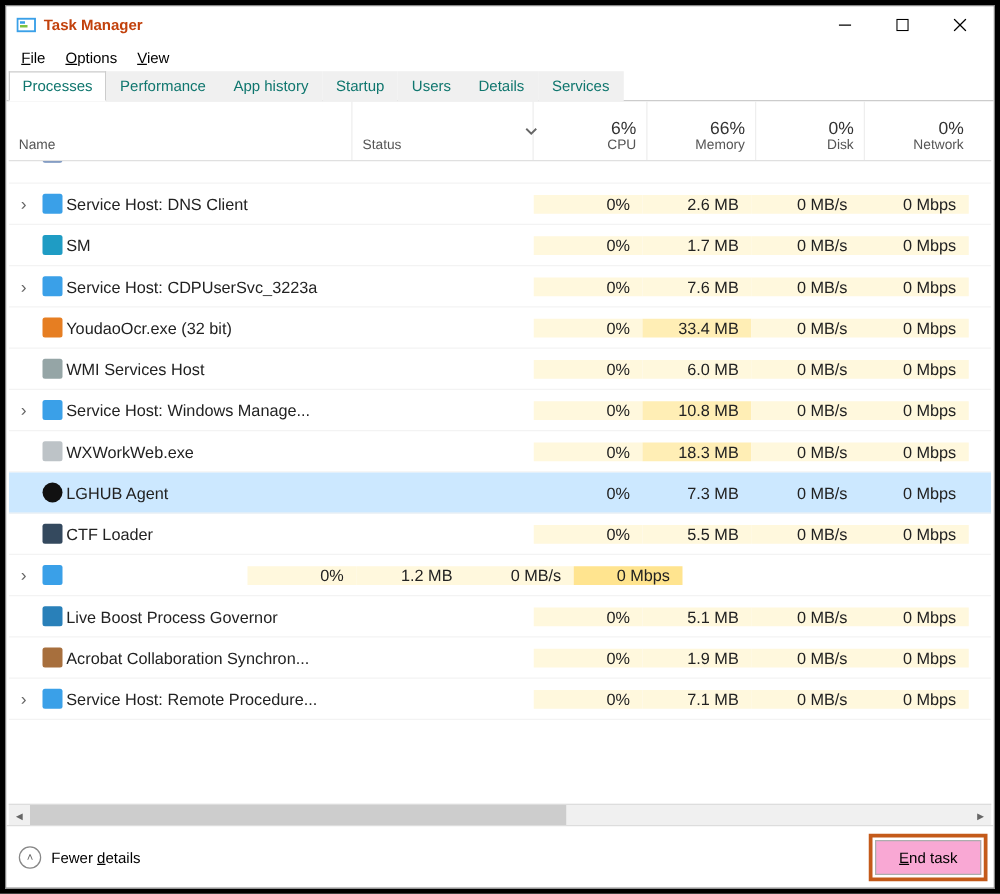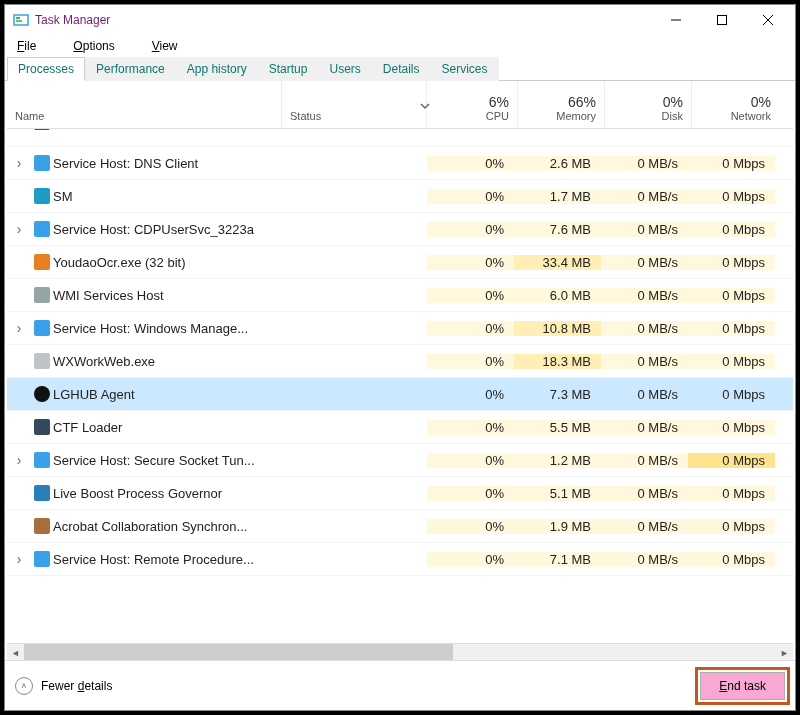--- a/index.html
+++ b/index.html
@@ -1,24 +1,24 @@
 <!DOCTYPE html>
 <html><head>
   <meta charset="utf-8">
   <style>
     * { box-sizing: border-box; margin: 0; padding: 0; font-family: "Segoe UI", Tahoma, sans-serif; }
     body { width: 800px; height: 715px; background: #000; position: relative; overflow: hidden; }
     .window { position: absolute; top: 4px; left: 4px; right: 4px; bottom: 4px; background: #fff; border: 1px solid #888; display: flex; flex-direction: column; }
     .titlebar { height: 30px; display: flex; align-items: center; padding: 0 4px 0 8px; border-bottom: 0; }
     .titlebar-icon { width: 16px; height: 16px; margin-right: 6px; }
-    .titlebar-text { font-size: 12px; color: #701a75; flex: 1; }
+    .titlebar-text { font-size: 12px; color: #c2410c; flex: 1; font-weight: bold; }
     .window-controls { display: flex; }
     .window-btn { width: 46px; height: 30px; display: flex; align-items: center; justify-content: center; cursor: pointer; }
     .window-btn svg { width: 10px; height: 10px; }
-    .menubar { height: 22px; display: flex; align-items: center; padding: 0 4px; font-size: 12px; gap: 21px; }
+    .menubar { height: 22px; display: flex; align-items: center; padding: 0 4px; font-size: 12px; }
     .menu-item { padding: 2px 8px; cursor: pointer; }
     .menu-item span { text-decoration: underline; }
     .tabs { display: flex; border-bottom: 1px solid #ccc; padding-left: 2px; }
     .tab { padding: 4px 10px; font-size: 12px; cursor: pointer; border: 1px solid transparent; border-bottom: none; margin-bottom: -1px; background: #f0f0f0; color: #0f766e; }
     .tab.active { background: #fff; border-color: #ccc; border-bottom: 1px solid #fff; }
     .content { flex: 1; display: flex; flex-direction: column; overflow: hidden; padding: 0 2px; }
     .header-row { display: flex; border-bottom: 1px solid #e0e0e0; height: 48px; align-items: stretch; padding-right: 17px; }
     .header-cell { display: flex; flex-direction: column; justify-content: flex-end; padding: 4px 8px 6px; font-size: 12px; color: #1a6cb3; border-right: 1px solid #eee; }
     .header-cell.name { flex: 0 0 275px; justify-content: flex-end; align-items: flex-start; }
     .header-cell.status { flex: 0 0 145px; justify-content: flex-end; align-items: flex-start; }
@@ -247,21 +247,20 @@
           <div class="metric-col heat1">0%</div>
           <div class="metric-col heat1">5.5 MB</div>
           <div class="metric-col heat1">0 MB/s</div>
           <div class="metric-col heat1">0 Mbps</div>
         </div>
         <div class="row">
           <div class="expand-col" style="font-size: 14px; color: rgb(102, 102, 102);">›</div>
           <div class="icon-col">
             <div class="ico" style="background: rgb(58, 160, 232);"></div>
           </div>
-          <div class="name-col">Service Host: Secure Socket Tun...</div>
           <div class="status-col"></div>
           <div class="metric-col heat1">0%</div>
           <div class="metric-col heat1">1.2 MB</div>
           <div class="metric-col heat1">0 MB/s</div>
           <div class="metric-col heat3">0 Mbps</div>
         </div>
         <div class="row">
           <div class="expand-col" style="font-size: 14px; color: rgb(102, 102, 102);"></div>
           <div class="icon-col">
             <div class="ico" style="background: rgb(41, 128, 185);"></div>

